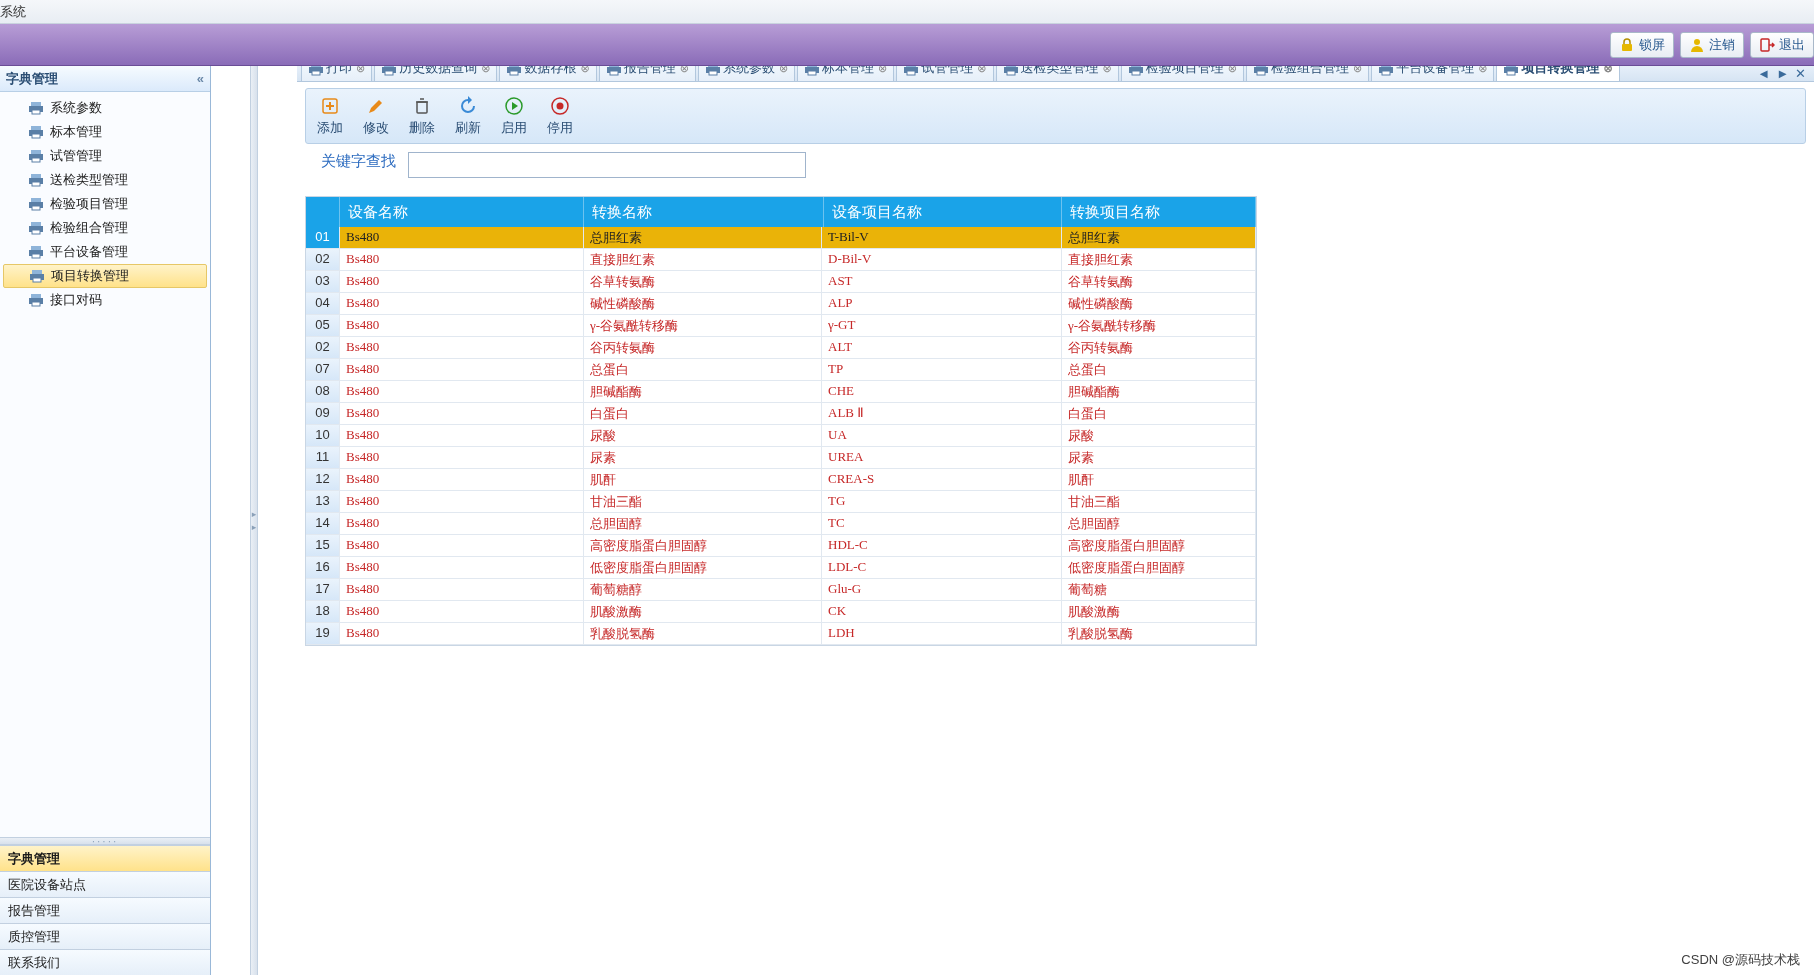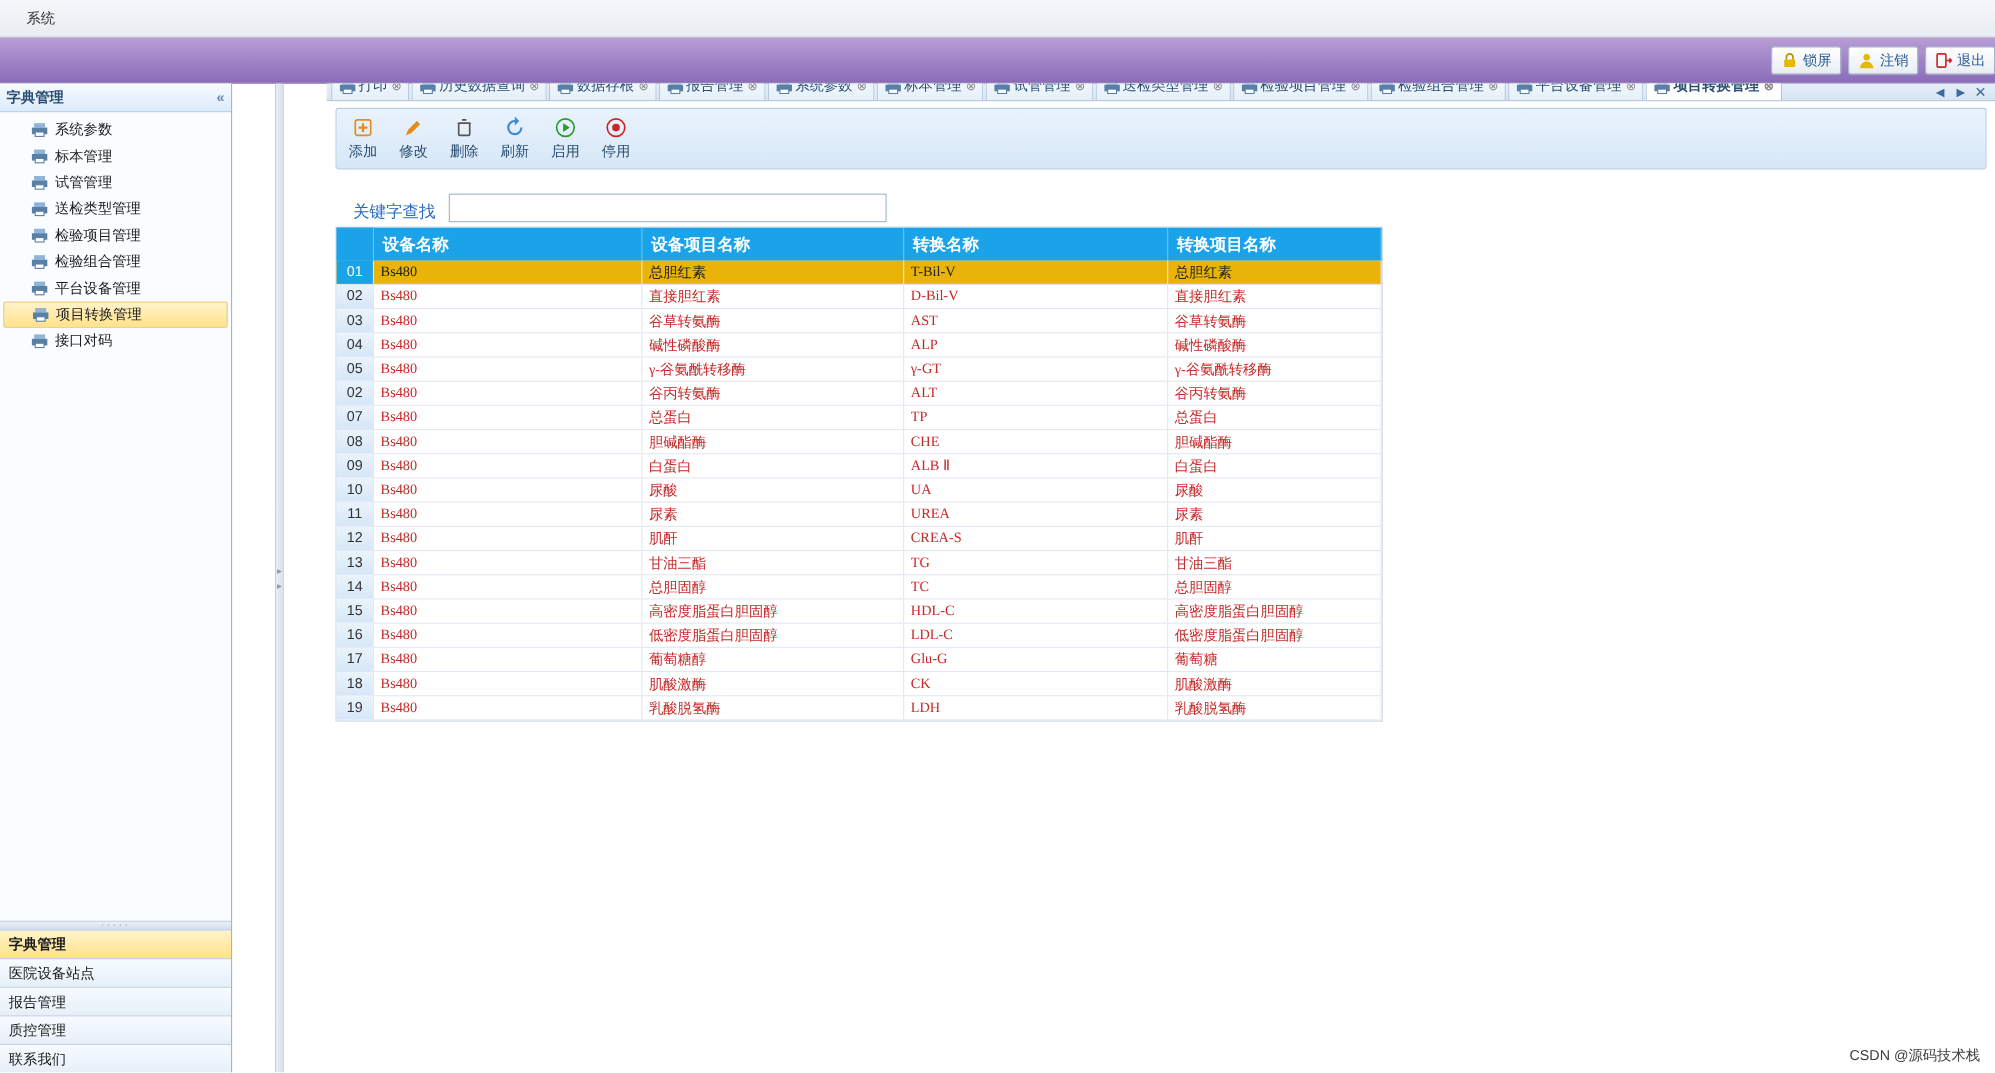--- a/index.html
+++ b/index.html
@@ -1,18 +1,18 @@
 <!DOCTYPE html>
 <html><head>
 <meta charset="utf-8">
 <style>
 *{box-sizing:border-box;margin:0;padding:0;font-family:"Microsoft YaHei",SimSun,Arial,sans-serif;font-size:13px;}
 body{background:#fff;overflow:hidden;}
 .app{width:1814px;height:975px;display:flex;flex-direction:column;background:#fff;}
-.titlebar{height:34px;background:linear-gradient(#f5f7fa,#e8edf3);border-bottom:1px solid #c9d3de;display:flex;align-items:center;padding:0 24px;color:#333;}
+.titlebar{height:24px;background:linear-gradient(#f5f7fa,#e8edf3);border-bottom:1px solid #c9d3de;display:flex;align-items:center;padding:0 0;color:#333;}
 .ribbon{height:42px;background:linear-gradient(#b89dd6,#8a6cb8);border-bottom:1px solid #6a4d96;display:flex;justify-content:flex-end;align-items:center;padding-right:0;gap:6px;}
 .rbtn{display:flex;align-items:center;gap:4px;background:linear-gradient(#fff,#e8edf3);border:1px solid #a9b8c9;border-radius:3px;padding:3px 8px;cursor:pointer;color:#295a8f;}
 .rbtn svg{width:16px;height:16px;}
 .main{flex:1;display:flex;min-height:0;gap:39px;}
 .sidebar{width:211px;display:flex;flex-direction:column;border-right:1px solid #99b8d8;background:#fafcff;}
 .side-header{height:26px;background:linear-gradient(#f6fbff,#dbeafb);border-bottom:1px solid #b8cfe6;display:flex;align-items:center;justify-content:space-between;padding:0 6px;color:#2a4d73;font-weight:bold;font-size:14px;}
 .side-header .chev{color:#6a88a8;cursor:pointer;}
 .tree{flex:1;overflow:auto;padding:4px 0;}
 .tree-item{display:flex;align-items:center;gap:6px;padding:3px 6px 3px 28px;cursor:pointer;color:#1a1a1a;}
 .tree-item.selected{background:linear-gradient(#fff3c9,#ffe28a);border:1px solid #e6c767;border-radius:2px;margin:0 3px;padding:2px 3px 2px 25px;}
@@ -24,25 +24,25 @@
 .tabs{height:16px;background:linear-gradient(#e6eff9,#d6e4f3);border-bottom:1px solid #b2c7dd;display:flex;align-items:flex-end;padding-left:4px;overflow:hidden;}
 .tab{display:flex;align-items:center;gap:4px;padding:4px 6px;border:1px solid #b2c7dd;border-bottom:none;border-radius:3px 3px 0 0;background:linear-gradient(#f6fbff,#e6eff9);margin-right:2px;cursor:pointer;white-space:nowrap;font-size:12px;color:#2a4d73;}
 .tab.active{background:#fff;font-weight:bold;}
 .tab .ticon{width:14px;height:12px;}
 .tab .close{color:#888;cursor:pointer;font-size:11px;}
 .tabs-nav{margin-left:auto;display:flex;align-items:center;gap:6px;padding:0 8px;color:#3a6a9a;}
 .tabs-nav span{cursor:pointer;}
 .toolbar{height:56px;background:linear-gradient(#eaf3fc,#d6e7f8);border:1px solid #b8cfe6;margin:6px 8px 4px 8px;border-radius:3px;display:flex;align-items:center;padding:0 8px;gap:14px;}
 .tbtn{display:flex;flex-direction:column;align-items:center;gap:2px;cursor:pointer;color:#2a4d73;min-width:32px;}
 .tbtn .ic{width:22px;height:22px;display:flex;align-items:center;justify-content:center;}
-.search-row{height:40px;display:flex;align-items:flex-end;gap:12px;padding:0 16px;margin:4px 8px;}
+.search-row{height:40px;display:flex;align-items:flex-start;gap:12px;padding:0 16px;margin:4px 8px;}
 .search-row label{color:#2a6abf;font-size:15px;}
 .search-row input{width:398px;height:26px;border:1px solid #a0b4cc;padding:0 6px;}
 .table-wrap{margin:0 8px;border:1px solid #c9d6e4;width:952px;}
-.thead{display:flex;background:#1aa3e8;color:#fff;height:30px;font-weight:bold;}
+.thead{display:flex;background:#1aa3e8;color:#fff;height:30px;}
 .thead .th{padding:6px 8px;border-right:1px solid #6cc2ef;font-size:15px;}
 .th-num{width:34px;background:#1aa3e8;}
 .c-dev{width:244px;}.c-proj{width:238px;}.c-conv{width:240px;}.c-convp{flex:1;}
 .tr{display:flex;height:22px;align-items:stretch;border-bottom:1px solid #e1e8f0;}
 .tr .td{padding:2px 6px;border-right:1px solid #e1e8f0;overflow:hidden;white-space:nowrap;}
 .td-num{width:34px;text-align:center;background:linear-gradient(#eaf3fc,#d6e7f8);border-right:1px solid #c2d4e6;color:#333;}
 .tr.sel .td-num{background:#1aa3e8;color:#fff;}
 .tr.sel{background:#eab308;}
 .red{color:#c62828;font-family:"SimSun",serif;}
 .black{color:#222;font-family:"SimSun",serif;}
@@ -351,22 +351,22 @@
 
       <div class="search-row">
         <label>关键字查找</label>
         <input type="text" value="" style="">
       </div>
 
       <div class="table-wrap">
         <div class="thead">
           <div class="th th-num"></div>
           <div class="th c-dev">设备名称</div>
+          <div class="th c-conv">转换名称</div>
           <div class="th c-proj">设备项目名称</div>
-          <div class="th c-conv">转换名称</div>
           <div class="th c-convp">转换项目名称</div>
         </div>
         <div id="tbody">
             <div class="tr sel">
               <div class="td td-num">01</div>
               <div class="td c-dev black">Bs480</div>
               <div class="td c-proj black">总胆红素</div>
               <div class="td c-conv black">T-Bil-V</div>
               <div class="td c-convp black">总胆红素</div>
             </div>

